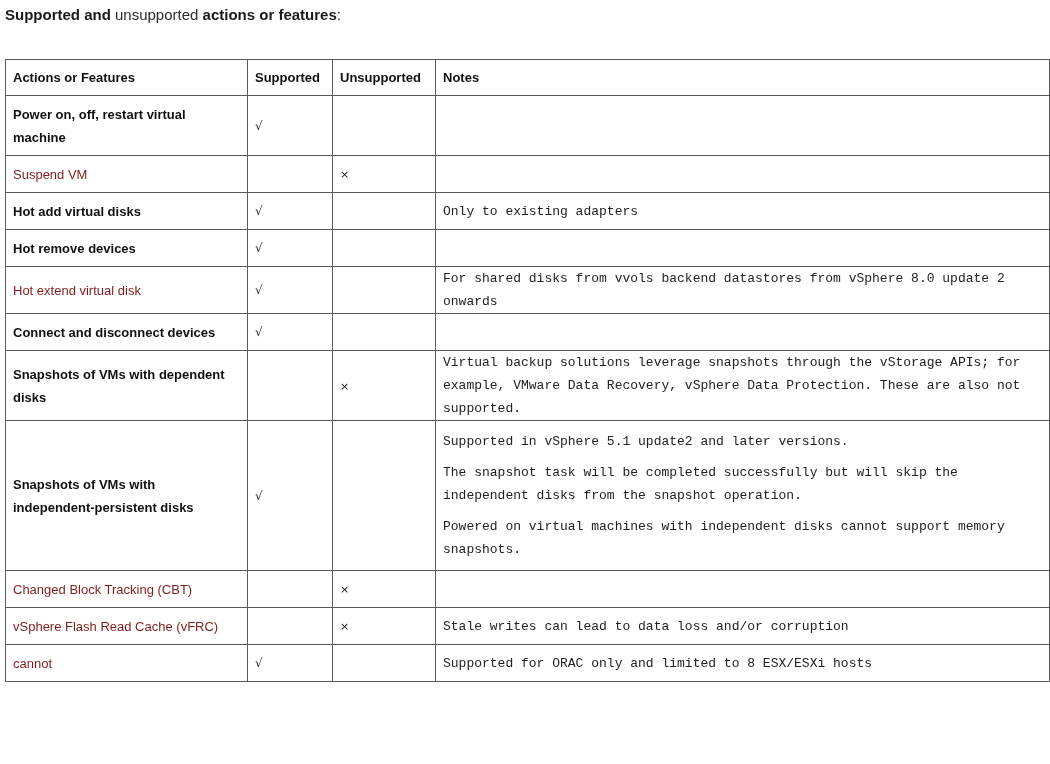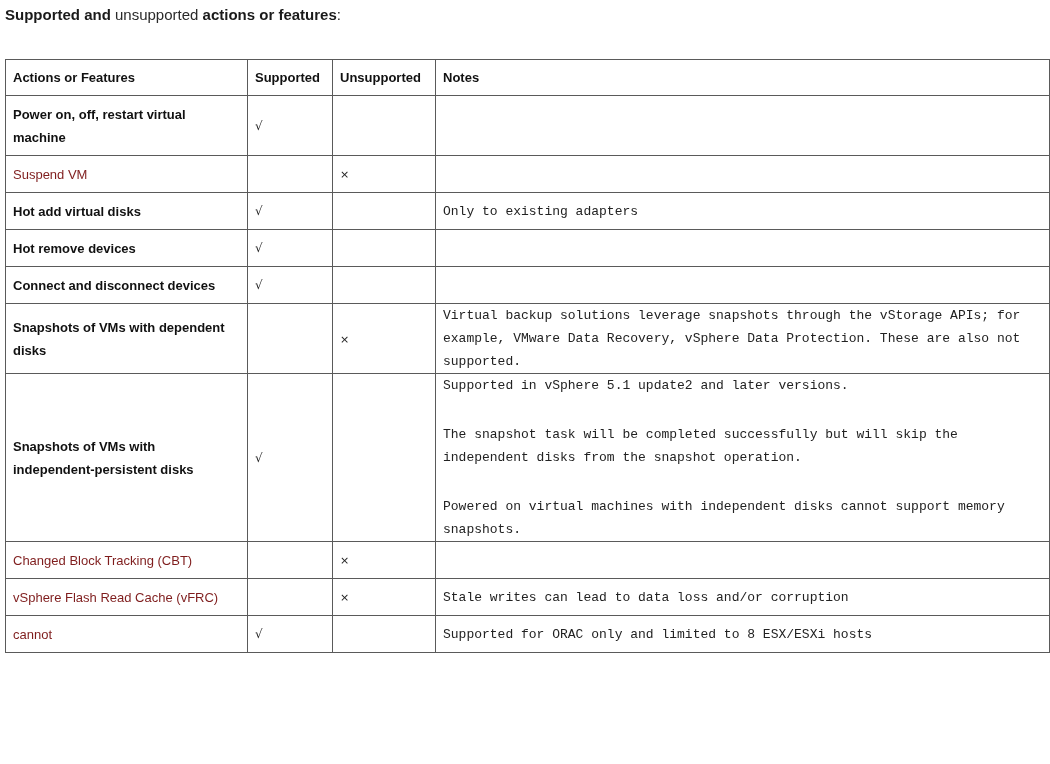--- a/index.html
+++ b/index.html
@@ -56,21 +56,21 @@
     color: #111111;
     height: 35px;
   }
   td.feature.bold { font-weight: bold; color: #111111; }
   td.feature.normal { font-weight: normal; color: #7f1d1d; }
   td.mark { font-size: 12px; color: #333333; }
   td.mark .check { font-family: "DejaVu Sans", sans-serif; font-size: 12px; }
   td.mark .cross { font-family: "DejaVu Sans", sans-serif; font-size: 11px; }
   td.notes { color: #2b2b2b; font-family: Liberation Mono, monospace; }
   td.notes p { margin: 0; }
-  td.notes p + p { margin-top: 26px; }
+  td.notes p + p { margin-top: 8px; }
 
   tr.h36 td { height: 36px; }
   tr.h37 td { height: 36px; }
   tr.h60 td { height: 59px; }
   tr.h150 td { height: 149px; }
 </style>
 </head>
 <body>
 
 <div class="intro"><span class="b">Supported and</span><span class="n"> unsupported</span><span class="b"> actions or features</span><span class="n">:</span></div>
@@ -115,20 +115,28 @@
         </td>
     </tr>
 
     <tr class="h37">
       <td class="feature bold">Hot remove devices</td>
       <td class="mark"><span class="check">√</span></td>
       <td class="mark"><span class="cross"></span></td>
       <td class="notes"></td>
     </tr>
 
+    <tr class="h37">
+      <td class="feature normal">Hot extend virtual disk</td>
+      <td class="mark"><span class="check">√</span></td>
+      <td class="mark"><span class="cross"></span></td>
+      <td class="notes">
+          <p>For shared disks from vvols backend datastores from vSphere 8.0 update 2 onwards</p>
+        </td>
+    </tr>
 
     <tr class="h37">
       <td class="feature bold">Connect and disconnect devices</td>
       <td class="mark"><span class="check">√</span></td>
       <td class="mark"><span class="cross"></span></td>
       <td class="notes"></td>
     </tr>
 
     <tr class="h60">
       <td class="feature bold">Snapshots of VMs with dependent disks</td>

